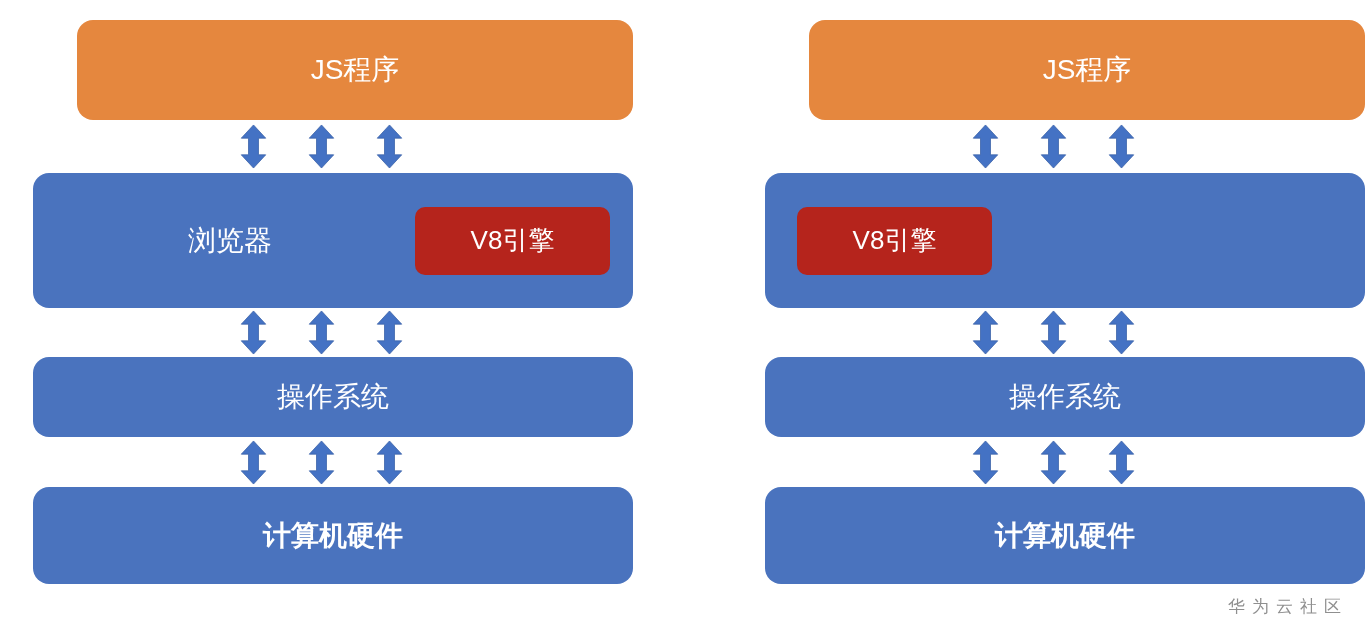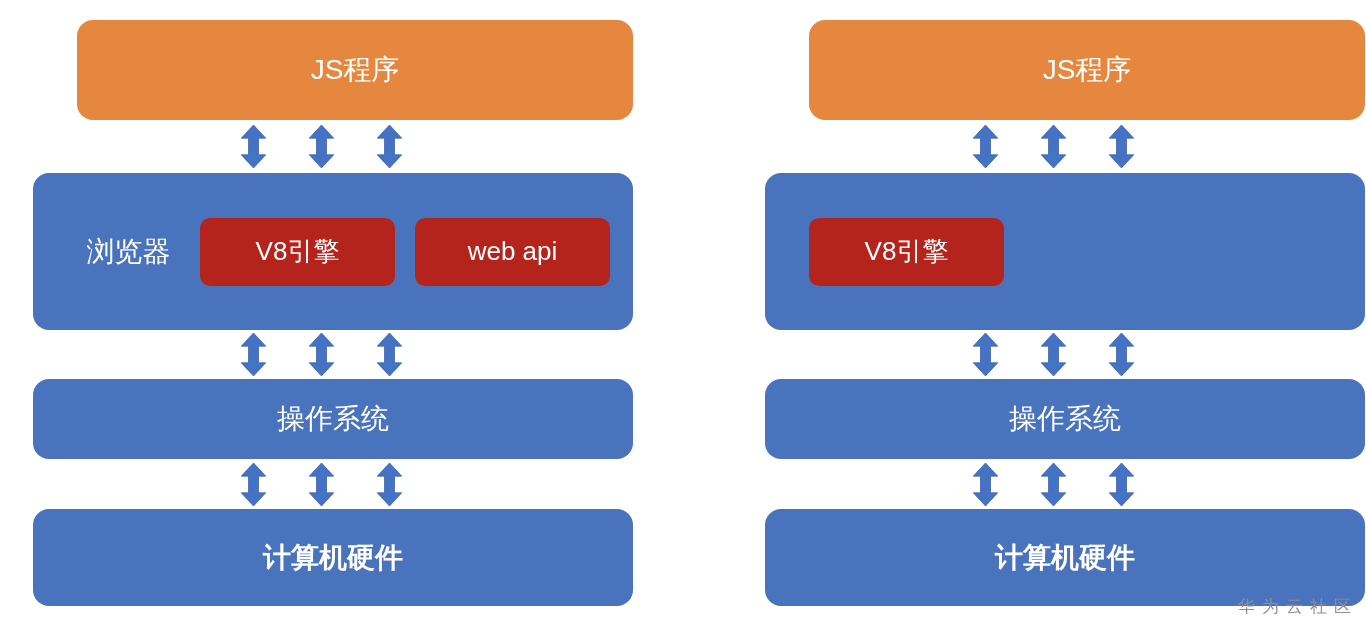--- a/index.html
+++ b/index.html
@@ -35,22 +35,22 @@
 
   .layer {
     border-radius: 16px;
     color: var(--text);
     display: flex;
     align-items: center;
     justify-content: center;
     font-size: 28px;
   }
   .layer-app      { height: 100px; background: var(--orange); margin-left: 44px; }
-  .layer-runtime  { height: 157px; background: var(--blue);
-                    justify-content: flex-start; padding: 0 23px 0 44px; gap: 20px; }
+  .layer-runtime  { height: 135px; background: var(--blue);
+                    justify-content: flex-start; padding: 0 23px 0 32px; gap: 20px; }
   .layer-os       { height: 80px;  background: var(--blue); }
   .layer-hardware { height: 97px;  background: var(--blue); font-weight: bold; }
 
   .runtime-label {
     flex: 1 1 auto;
     text-align: center;
     white-space: nowrap;
   }
   .chip {
     width: 195px;
@@ -77,21 +77,21 @@
   .arrow-row-3 { height: 50px; }
   .dbl-arrow {
     width: 27px;
     height: 45px;
     color: var(--arrow);
     display: block;
   }
 
   .watermark {
     position: absolute;
-    right: 8px;
+    right: 18px;
     bottom: 8px;
     font-size: 17px;
     letter-spacing: 7px;
     color: var(--watermark-color);
     white-space: nowrap;
   }
   .svg-defs { position: absolute; width: 0; height: 0; overflow: hidden; }
 </style>
 </head>
 <body>
@@ -117,21 +117,20 @@
           <use href="#dbl-arrow-sym"></use>
         </svg>
       <svg class="dbl-arrow">
           <use href="#dbl-arrow-sym"></use>
         </svg>
     </div>
 
     <div class="layer layer-runtime">
       <span class="runtime-label">浏览器</span>
       <span class="chip">V8引擎</span>
-      <span class="chip">web api</span>
     </div>
 
     <div class="arrow-row arrow-row-2">
       <svg class="dbl-arrow">
           <use href="#dbl-arrow-sym"></use>
         </svg>
       <svg class="dbl-arrow">
           <use href="#dbl-arrow-sym"></use>
         </svg>
       <svg class="dbl-arrow">

